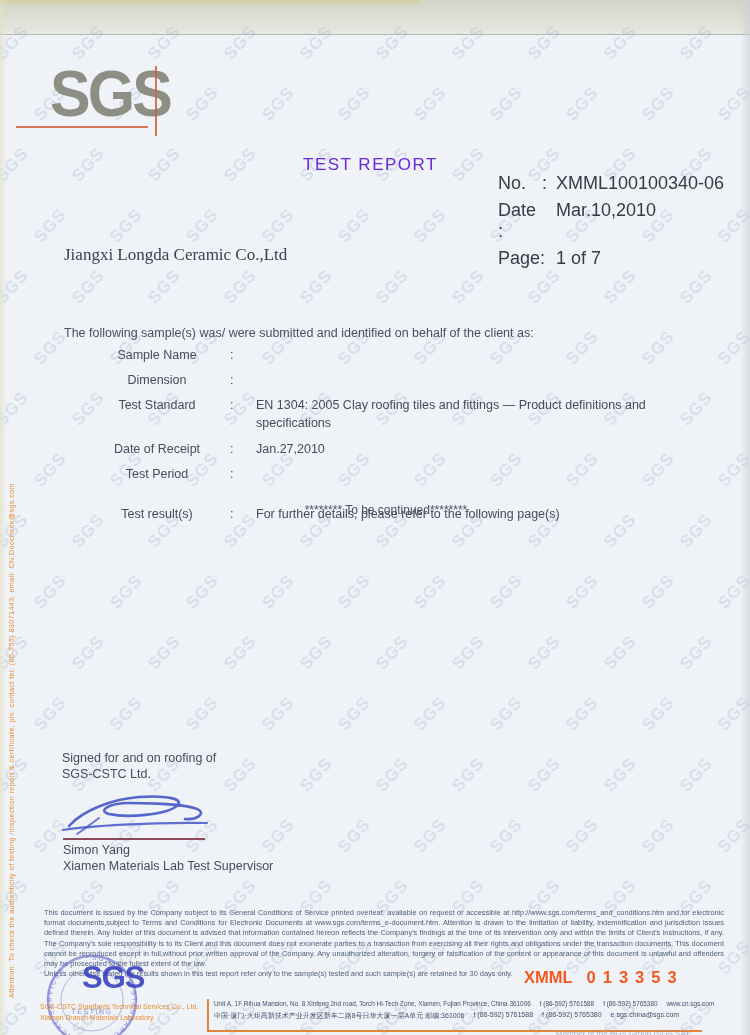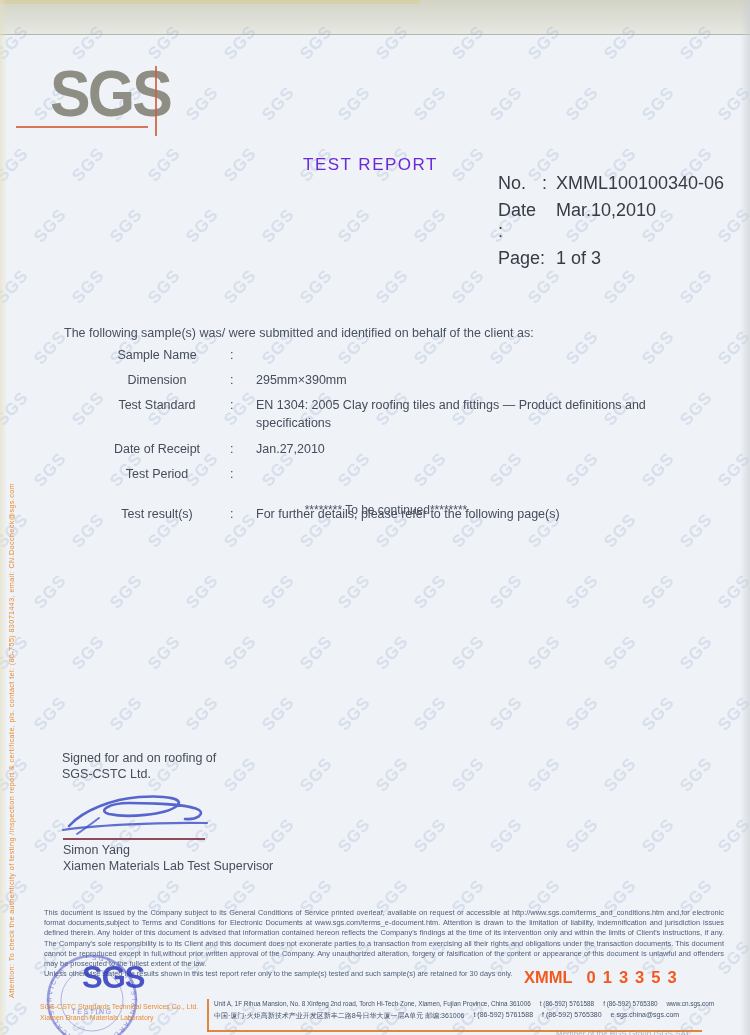--- a/index.html
+++ b/index.html
@@ -277,36 +277,36 @@
       <span>XMML100100340-06</span>
     </div>
     <div class="meta-row">
       <span class="ml">Date :</span>
       <span class="mc"></span>
       <span>Mar.10,2010</span>
     </div>
     <div class="meta-row">
       <span class="ml">Page:</span>
       <span class="mc"></span>
-      <span>1 of 3</span>
-    </div>
-  </div>
-
+      <span>1 of 7</span>
+    </div>
+  </div>
+
+  <div class="client">Jiangxi Longda Ceramic Co.,Ltd</div>
 
   <div class="intro">The following sample(s) was/ were submitted and identified on behalf of the client as:</div>
 
   <div class="stable">
     <div class="srow">
       <span class="sl">Sample Name</span>
       <span class="sc">:</span>
     </div>
     <div class="srow">
       <span class="sl">Dimension</span>
       <span class="sc">:</span>
-      <span class="sv">295mm×390mm</span>
     </div>
     <div class="srow">
       <span class="sl">Test Standard</span>
       <span class="sc">:</span>
       <span class="sv">EN 1304: 2005 Clay roofing tiles and fittings — Product definitions and specifications</span>
     </div>
     <div class="srow">
       <span class="sl">Date of Receipt</span>
       <span class="sc">:</span>
       <span class="sv">Jan.27,2010</span>

